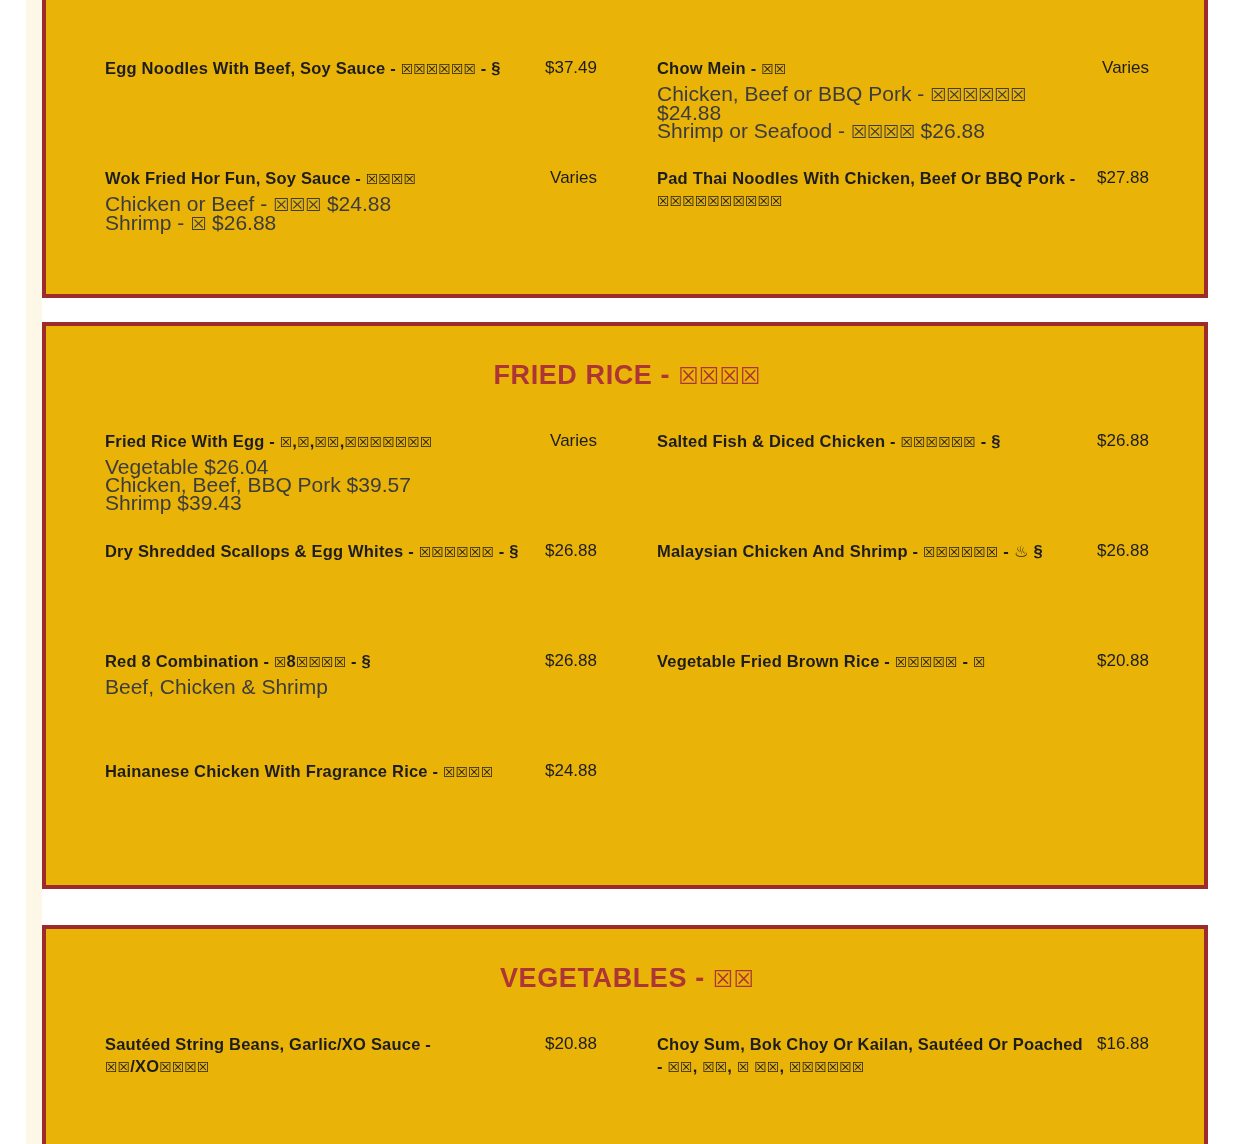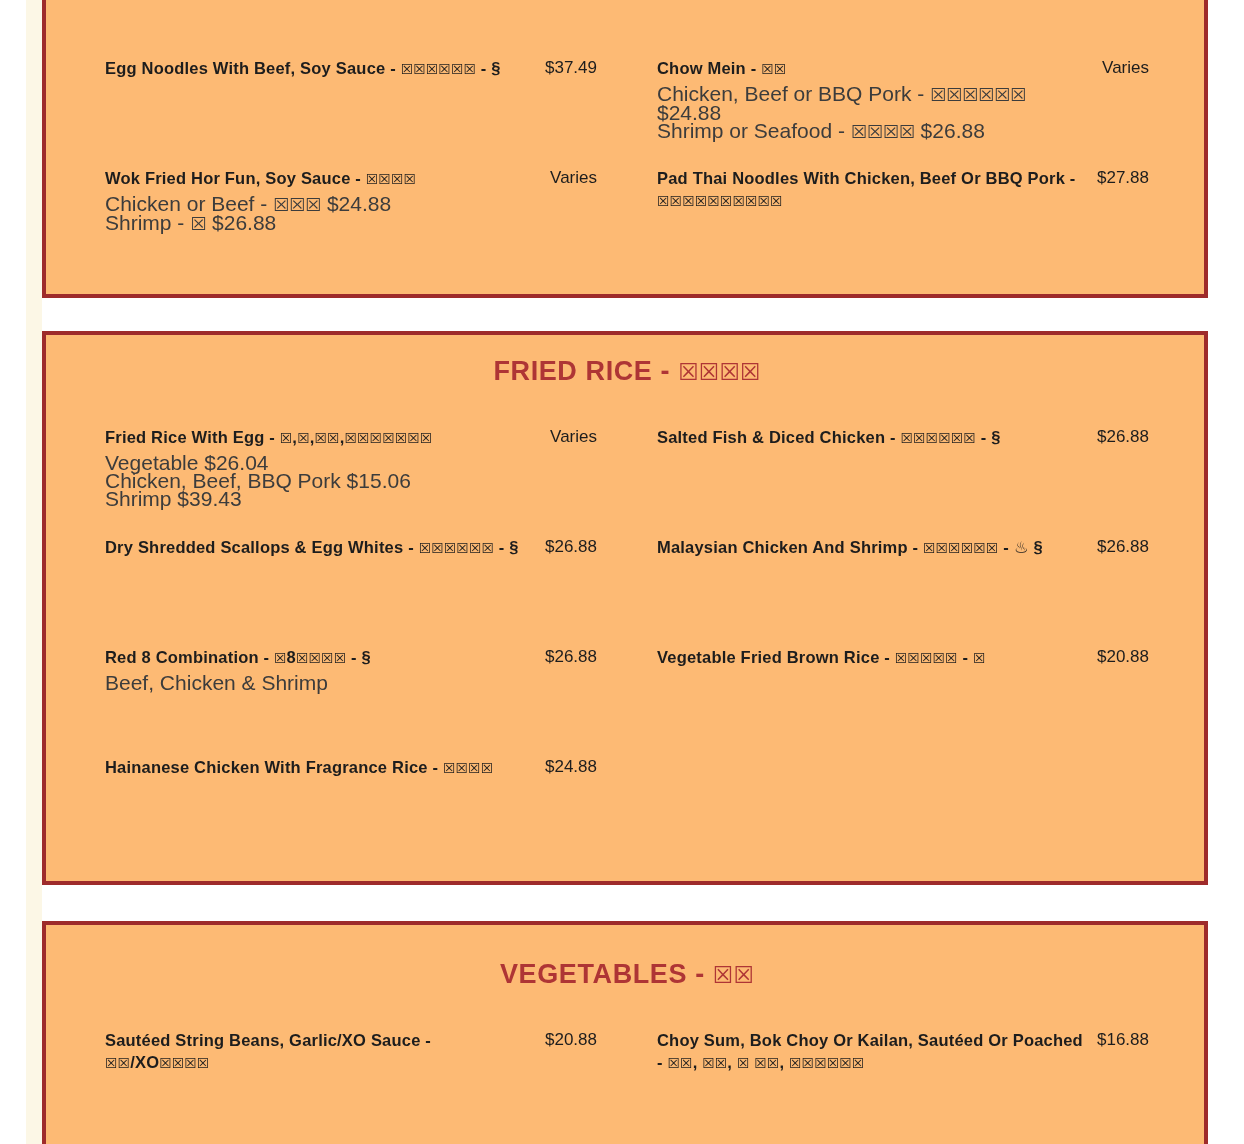--- a/index.html
+++ b/index.html
@@ -20,25 +20,25 @@
   }
   .edge-strip{
     position:absolute;left:26px;top:0;width:16px;height:1144px;
     background:var(--edge-strip);
   }
   main{position:relative;}
   .menu-box{
     margin:0 36px 0 42px;
     width:1166px;
     border:4px solid var(--border-red);
-    background:#fdba74;
+    background:#eab308;
     padding:0 55px 0 59px;
   }
   .menu-box.no-top{border-top:none;padding-top:57px;padding-bottom:17px;}
-  #section-fried-rice{margin-top:33px;padding-top:21px;padding-bottom:15px;}
+  #section-fried-rice{margin-top:24px;padding-top:34px;padding-bottom:15px;}
   #section-vegetables{margin-top:36px;padding-top:34px;padding-bottom:130px;}
   .section-title{
     margin:0 0 38px 0;
     text-align:center;
     color:var(--header-red);
     font-size:27px;
     font-weight:bold;
     letter-spacing:0.6px;
     line-height:31px;
   }
@@ -122,21 +122,21 @@
   </section>
 
   <section class="menu-box" id="section-fried-rice">
     <h2 class="section-title">FRIED RICE - <span class="tofu">☒☒☒☒</span></h2>
     <div class="grid">
   <article class="item">
     <div class="item-main">
       <h3 class="item-name">Fried Rice With Egg - <span class="tofu">☒</span>,<span class="tofu">☒</span>,<span class="tofu">☒☒</span>,<span class="tofu">☒☒☒☒☒☒☒</span></h3>
       <ul class="item-subs">
               <li>Vegetable $26.04</li>
-              <li>Chicken, Beef, BBQ Pork $15.06</li>
+              <li>Chicken, Beef, BBQ Pork $39.57</li>
               <li>Shrimp $39.43</li>
             </ul>
     </div>
     <div class="item-price">Varies</div>
   </article>
 
   <article class="item">
     <div class="item-main">
       <h3 class="item-name">Salted Fish &amp; Diced Chicken - <span class="tofu">☒☒☒☒☒☒</span> - §</h3>
 

